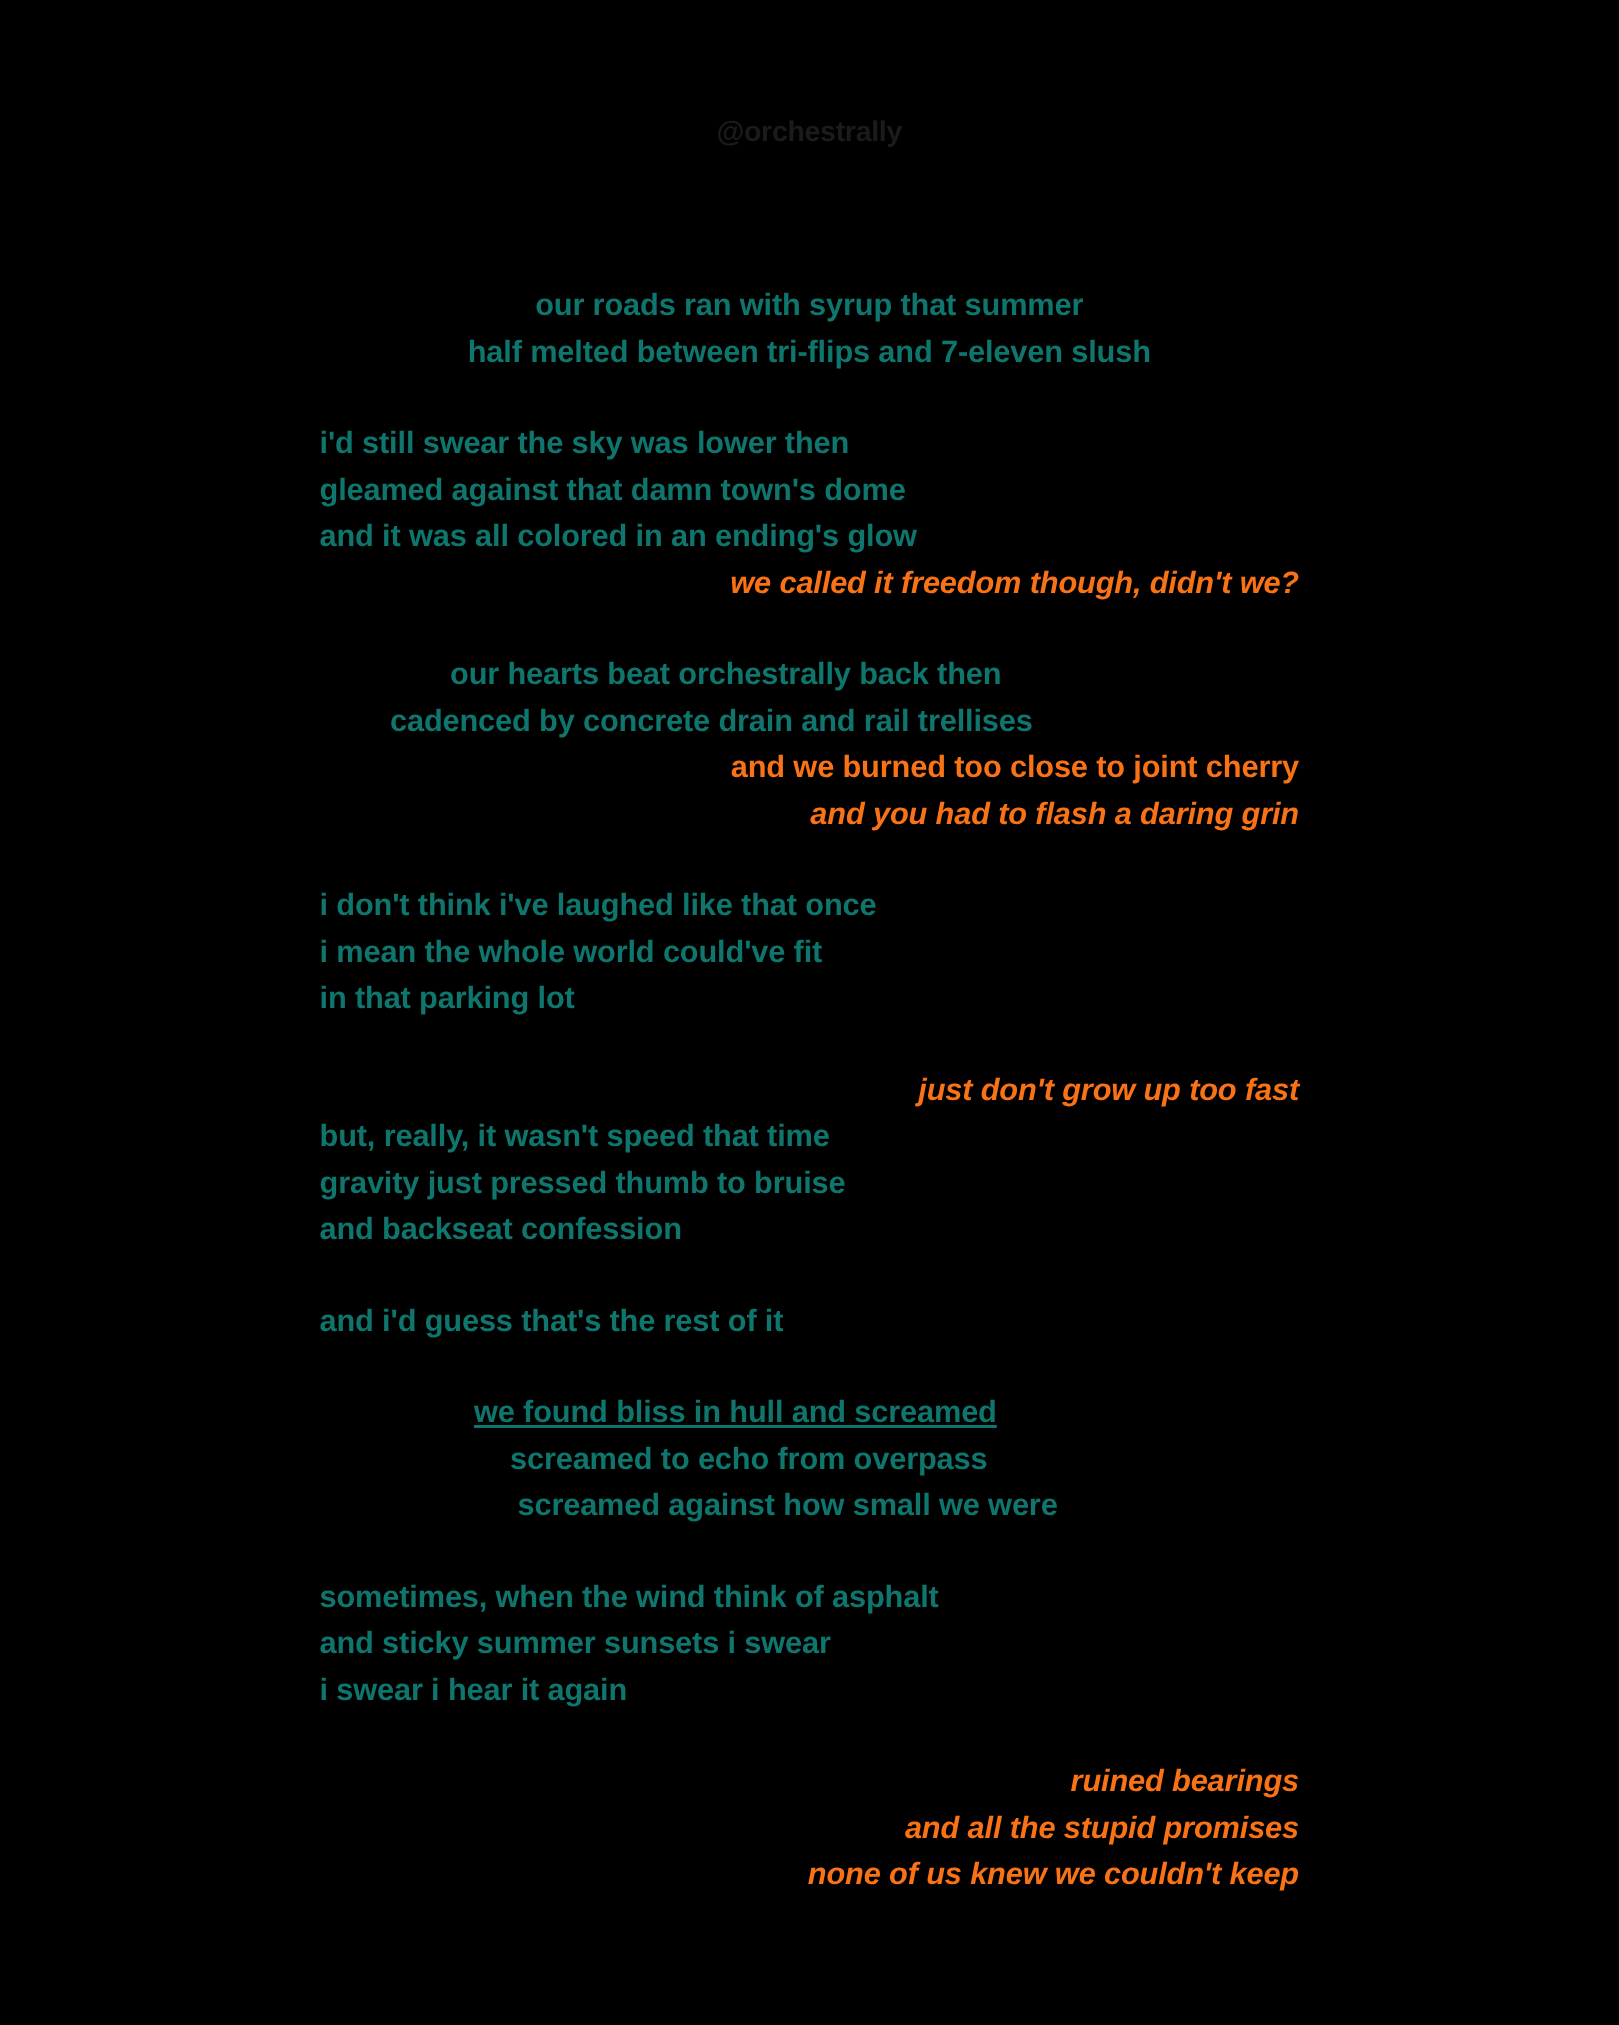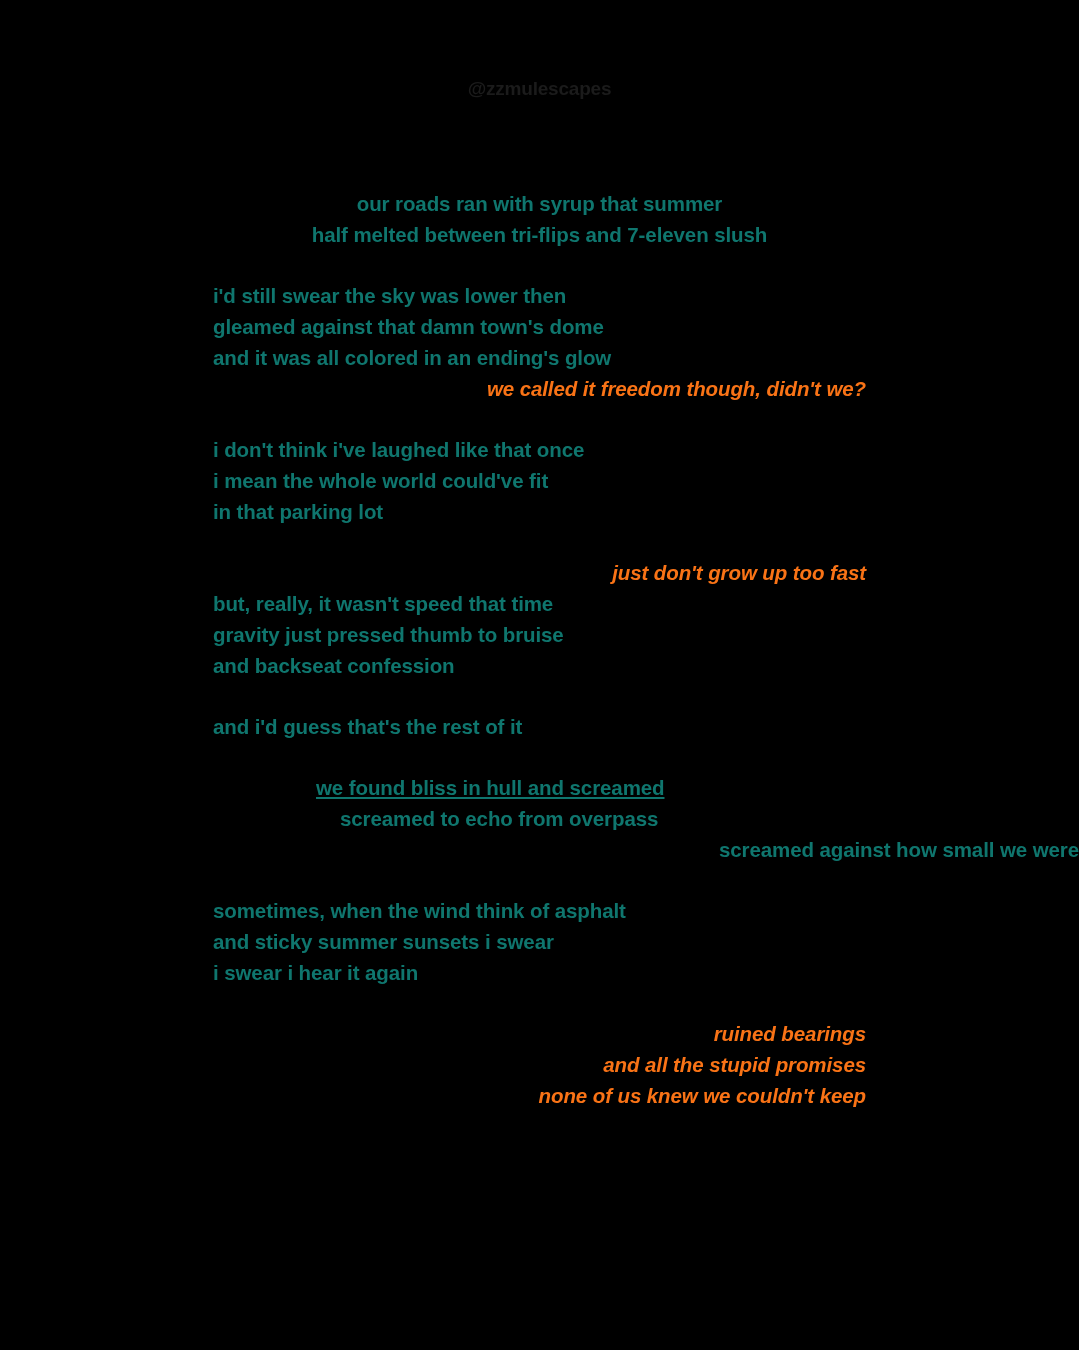--- a/index.html
+++ b/index.html
@@ -39,21 +39,21 @@
     color: #1b1b1b;
   }
   
   .al-left   { text-align: left;  padding-left: 213px; }
   .al-center { text-align: center; }
   .al-right  { text-align: right; padding-right: 213px; }
   .al-ind1   { text-align: left;  padding-left: 300px; }
   .al-ind2   { text-align: left;  padding-left: 260px; }
   .al-ind3   { text-align: left;  padding-left: 316px; text-decoration: underline; }
   .al-ind4   { text-align: left;  padding-left: 340px; }
-  .al-ind5   { text-align: right;  padding-left: 310px; margin-left: 35px; }
+  .al-ind5   { text-align: left;  padding-left: 310px; margin-left: 35px; }
 
   
   .c-dark  { color: #0f766e; }
   .c-red   { color: #f97316; }
   .st-ital { font-style: italic; }
 
   .handle-wrap {
     text-align: center;
     margin-top: 78px;
   }
@@ -73,20 +73,26 @@
         <div class="line al-center c-dark">our roads ran with syrup that summer</div>
         <div class="line al-center c-dark">half melted between tri-flips and 7-eleven slush</div>
       </div>
       <div class="stanza">
         <div class="line al-left c-dark">i'd still swear the sky was lower then</div>
         <div class="line al-left c-dark">gleamed against that damn town's dome</div>
         <div class="line al-left c-dark">and it was all colored in an ending's glow</div>
         <div class="line al-right c-red st-ital">we called it freedom though, didn't we?</div>
       </div>
       <div class="stanza">
+        <div class="line al-ind1 c-dark">our hearts beat orchestrally back then</div>
+        <div class="line al-ind2 c-dark">cadenced by concrete drain and rail trellises</div>
+        <div class="line al-right c-red">and we burned too close to joint cherry</div>
+        <div class="line al-right c-red st-ital">and you had to flash a daring grin</div>
+      </div>
+      <div class="stanza">
         <div class="line al-left c-dark">i don't think i've laughed like that once</div>
         <div class="line al-left c-dark">i mean the whole world could've fit</div>
         <div class="line al-left c-dark">in that parking lot</div>
       </div>
       <div class="stanza">
         <div class="line al-right c-red st-ital">just don't grow up too fast</div>
         <div class="line al-left c-dark">but, really, it wasn't speed that time</div>
         <div class="line al-left c-dark">gravity just pressed thumb to bruise</div>
         <div class="line al-left c-dark">and backseat confession</div>
       </div>
@@ -103,15 +109,15 @@
         <div class="line al-left c-dark">and sticky summer sunsets i swear</div>
         <div class="line al-left c-dark">i swear i hear it again</div>
       </div>
       <div class="stanza">
         <div class="line al-right c-red st-ital">ruined bearings</div>
         <div class="line al-right c-red st-ital">and all the stupid promises</div>
         <div class="line al-right c-red st-ital">none of us knew we couldn't keep</div>
       </div>
     </div>
   <div class="handle-wrap">
-    <span class="handle">@zzmulescapes</span>
+    <span class="handle">@orchestrally</span>
   </div>
 </div>
 
 </body></html>

